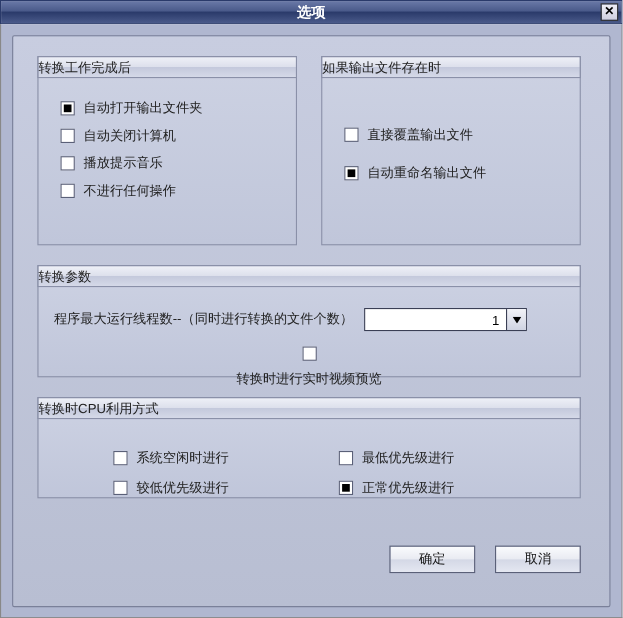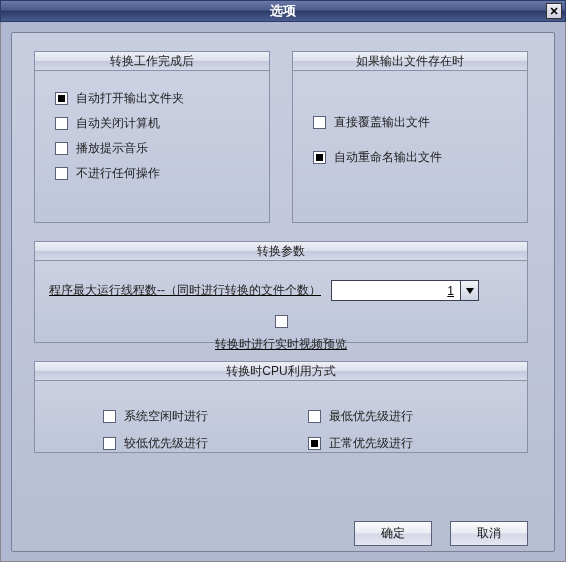--- a/index.html
+++ b/index.html
@@ -77,31 +77,31 @@
     padding: 18px 14px 14px 14px;
   }
   .groupbox .legend {
     position: absolute;
     top: -1px;
     left: -1px;
     right: -1px;
     height: 20px;
     background: linear-gradient(to bottom, #eef0f7 0%, #dde0ec 48%, #c4c9dc 52%, #d5d9e8 100%);
     border: 1px solid #8a90a8;
-    text-align: center;
+    text-align: left;
     line-height: 18px;
     font-size: 12px;
     color: #222;
   }
   .gb-body {
     margin-top: 20px;
   }
   .gb-after { width: 236px; height: 172px; }
   .gb-exists { width: 236px; height: 172px; }
-  .gb-params { width: 494px; margin-top: 18px; height: 102px; text-decoration: underline; }
+  .gb-params { width: 494px; margin-top: 18px; height: 102px; }
   .gb-cpu { width: 494px; margin-top: 18px; height: 92px; padding-left: 28px; }
 
   .check-item {
     display: flex;
     align-items: center;
     gap: 8px;
     margin: 8px 0 8px 6px;
     cursor: pointer;
   }
   .checkbox {
@@ -170,21 +170,21 @@
     grid-template-columns: 1fr 1fr;
     column-gap: 40px;
     row-gap: 10px;
     padding: 8px 40px 0 40px;
   }
   .cpu-grid .check-item { margin: 0; }
 
   .button-row {
     position: absolute;
     right: 26px;
-    bottom: 5px;
+    bottom: 30px;
     display: flex;
     gap: 18px;
   }
   .btn {
     width: 78px;
     height: 25px;
     background: linear-gradient(to bottom, #fafbfd 0%, #e9ebf2 48%, #d4d8e6 52%, #e4e7f1 100%);
     border: 1px solid #5a6078;
     text-align: center;
     line-height: 23px;

